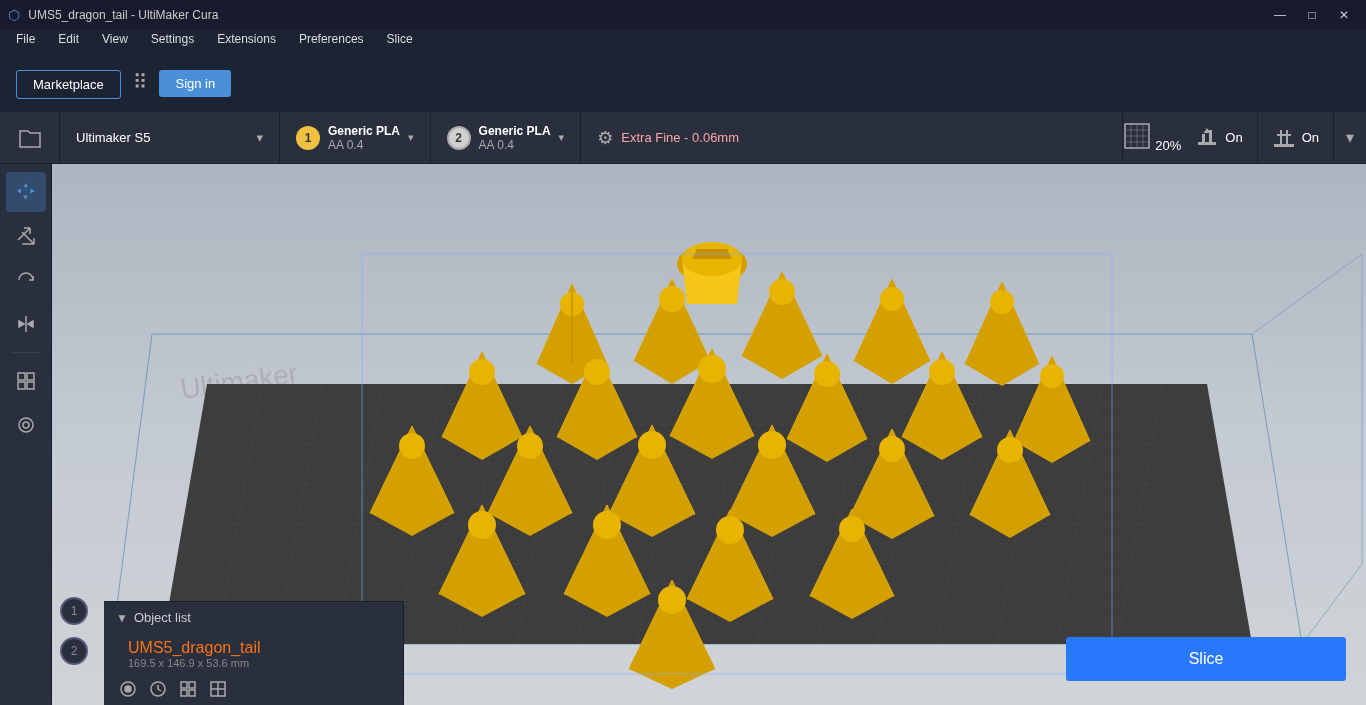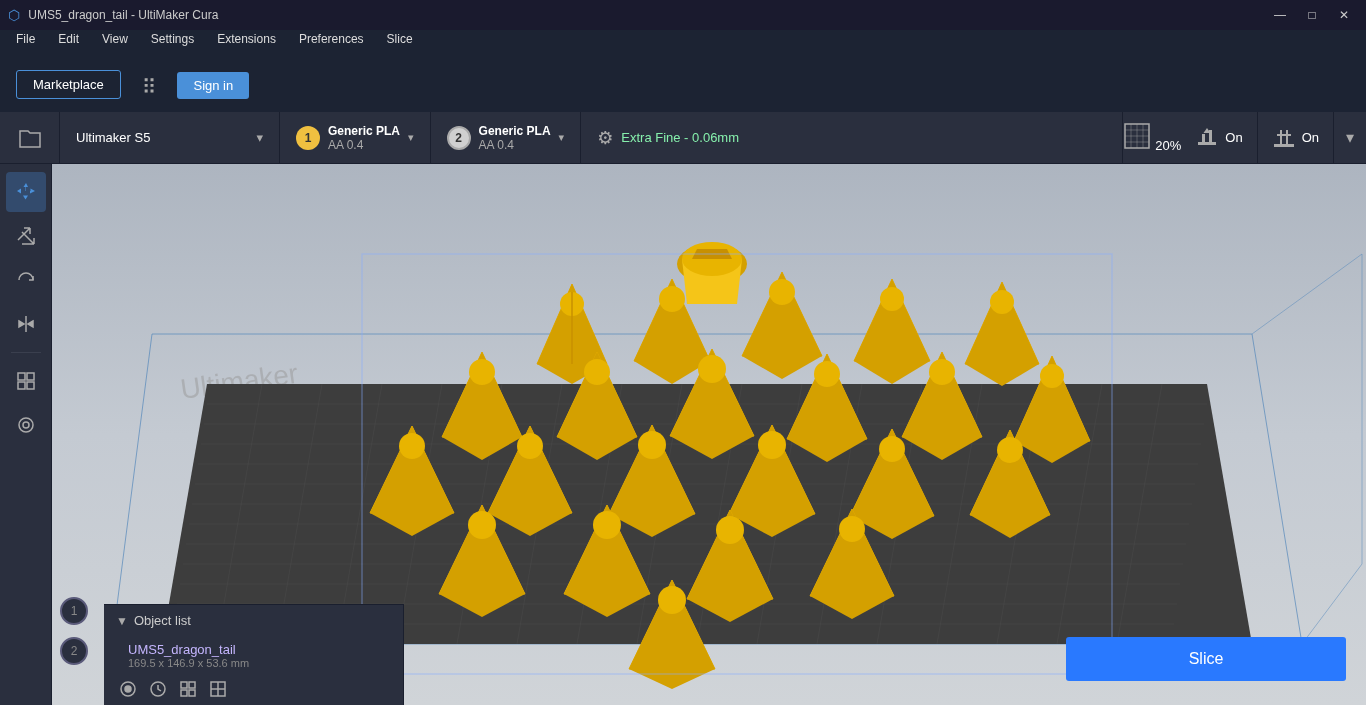--- a/index.html
+++ b/index.html
@@ -63,21 +63,21 @@
       font-size: 14px;
       cursor: pointer;
       border: 1px solid transparent;
       border-radius: 3px;
     }
     .nav-tab.active {
       color: white;
       border: 1px solid #4a90d9;
       background: transparent;
     }
-    #header-right { display: flex; align-items: flex-end; gap: 21px; }
+    #header-right { display: flex; align-items: flex-start; gap: 12px; }
     #marketplace-btn {
       border: 1px solid #4a90d9;
       color: white;
       background: transparent;
       padding: 6px 16px;
       font-size: 13px;
       cursor: pointer;
       border-radius: 3px;
     }
     #grid-icon { color: #aaa; cursor: pointer; font-size: 20px; }
@@ -153,21 +153,21 @@
       display: flex;
       align-items: center;
       padding: 0 16px;
       height: 52px;
       border-right: 1px solid #1a1f2e;
       gap: 8px;
       cursor: pointer;
       flex: 1;
     }
     .settings-icon { color: #aaa; font-size: 18px; }
-    .quality-text { color: #86efac; font-size: 13px; }
+    .quality-text { color: #fca5a5; font-size: 13px; }
     .infill-pct { color: white; font-size: 13px; }
 
     .on-group {
       display: flex;
       align-items: center;
       padding: 0 14px;
       height: 52px;
       border-right: 1px solid #1a1f2e;
       gap: 6px;
       cursor: pointer;
@@ -246,21 +246,21 @@
       gap: 6px;
     }
     .collapse-arrow { color: #aaa; font-size: 12px; }
     .object-list-title { color: #ccc; font-size: 13px; }
 
     #object-item {
       padding: 6px 12px 4px 24px;
       display: flex;
       flex-direction: column;
     }
-    .object-name { color: #c4b5fd; font-size: 13px; }
+    .object-name { color: #f97316; font-size: 16px; }
     .object-dims { color: #888; font-size: 11px; }
     .object-icons {
       display: flex;
       gap: 6px;
       padding: 4px 12px;
     }
     .obj-icon {
       width: 24px;
       height: 24px;
       display: flex;

